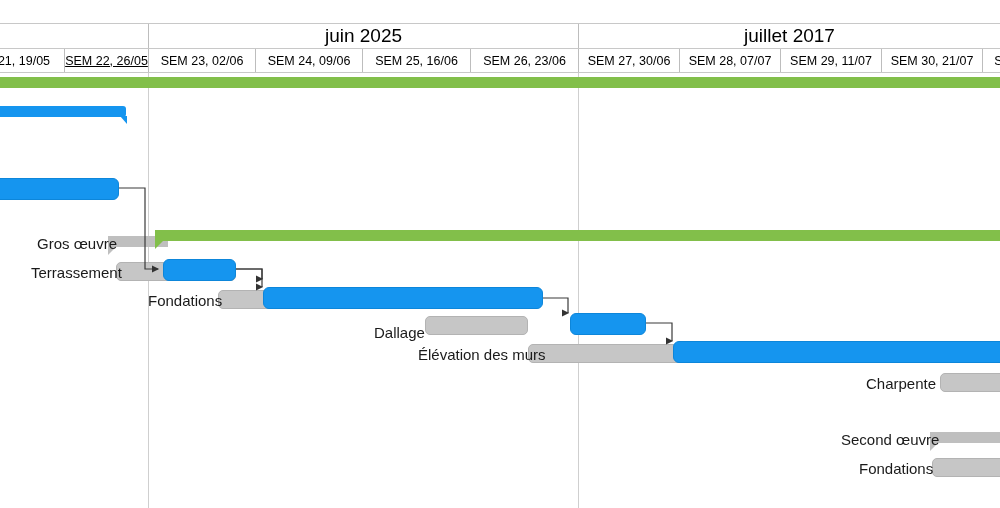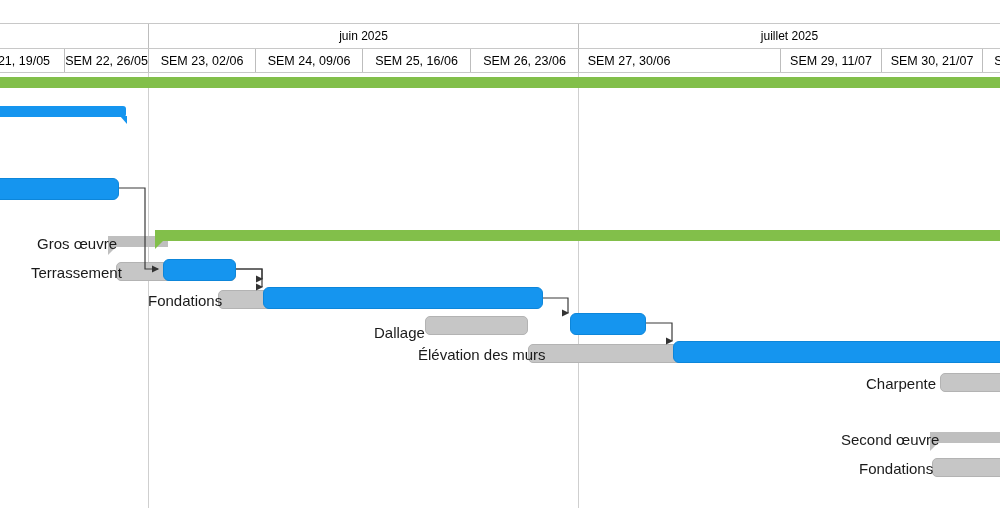--- a/index.html
+++ b/index.html
@@ -54,21 +54,21 @@
     height: 100%;
     box-sizing: border-box;
     display: flex;
     align-items: center;
     justify-content: center;
     color: #000000;
     white-space: nowrap;
     overflow: hidden;
   }
   .month-cell {
-    font-size: 12px;
+    font-size: 19px;
     border-left: 1px solid #bdbdbd;
   }
   .week-cell {
     font-size: 12.5px;
     border-left: 1px solid #bdbdbd;
   }
   .month-cell.noline, .week-cell.noline { border-left: none; }
 
   
   .body {
@@ -177,30 +177,31 @@
 
 <div id="gantt">
 
   <div class="hdr">
     <div class="hdr-line top"></div>
     <div class="hdr-line mid"></div>
     <div class="hdr-line bot"></div>
     <div class="month-row" id="month-row">
         <div class="month-cell noline" style="left: 0px; width: 148px;"></div>
         <div class="month-cell" style="left: 148px; width: 430px;">juin 2025</div>
-        <div class="month-cell" style="left: 578px; width: 422px;">juillet 2025</div>
+        <div class="month-cell" style="left: 578px; width: 422px;">juillet 2017</div>
       </div>
     <div class="week-row" id="week-row">
         <div class="week-cell noline" style="left: -16px; width: 80px;">21, 19/05</div>
-        <div class="week-cell" style="left: 64px; width: 84px;">SEM 22, 26/05</div>
+        <div class="week-cell" style="left: 64px; width: 84px; text-decoration: underline;">SEM 22, 26/05</div>
         <div class="week-cell" style="left: 148px; width: 107px;">SEM 23, 02/06</div>
         <div class="week-cell" style="left: 255px; width: 107px;">SEM 24, 09/06</div>
         <div class="week-cell" style="left: 362px; width: 108px;">SEM 25, 16/06</div>
         <div class="week-cell" style="left: 470px; width: 108px;">SEM 26, 23/06</div>
         <div class="week-cell" style="left: 578px; width: 101px;">SEM 27, 30/06</div>
+        <div class="week-cell" style="left: 679px; width: 101px;">SEM 28, 07/07</div>
         <div class="week-cell" style="left: 780px; width: 101px;">SEM 29, 11/07</div>
         <div class="week-cell" style="left: 881px; width: 101px;">SEM 30, 21/07</div>
         <div class="week-cell" style="left: 982px; width: 40px;">SE</div>
       </div>
   </div>
 
   <div class="body" id="chart-body">
     <div id="grid-layer">
         <div class="vgrid" style="left: 148px;"></div>
         <div class="vgrid" style="left: 578px;"></div>

